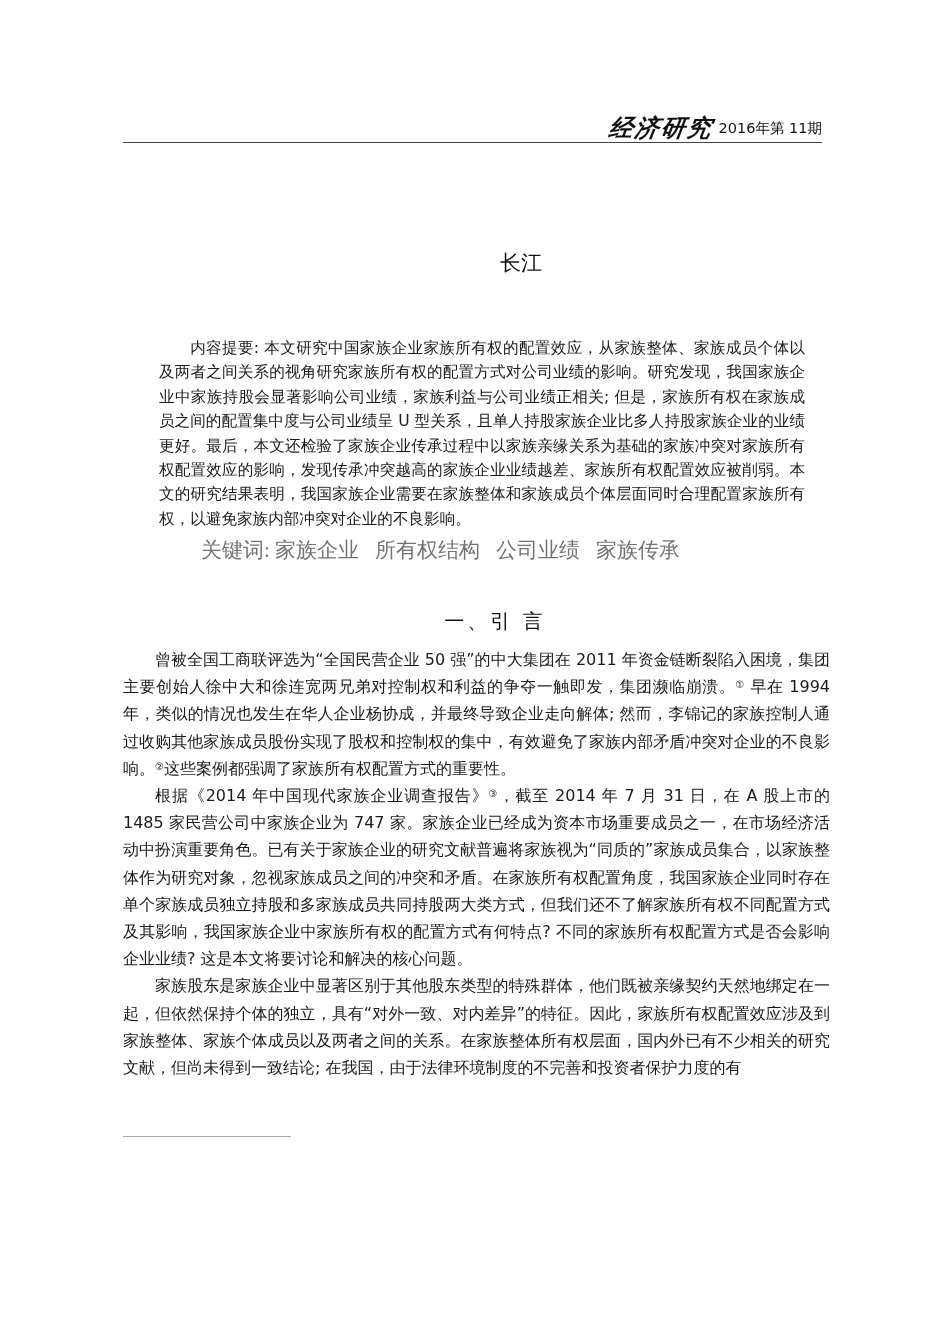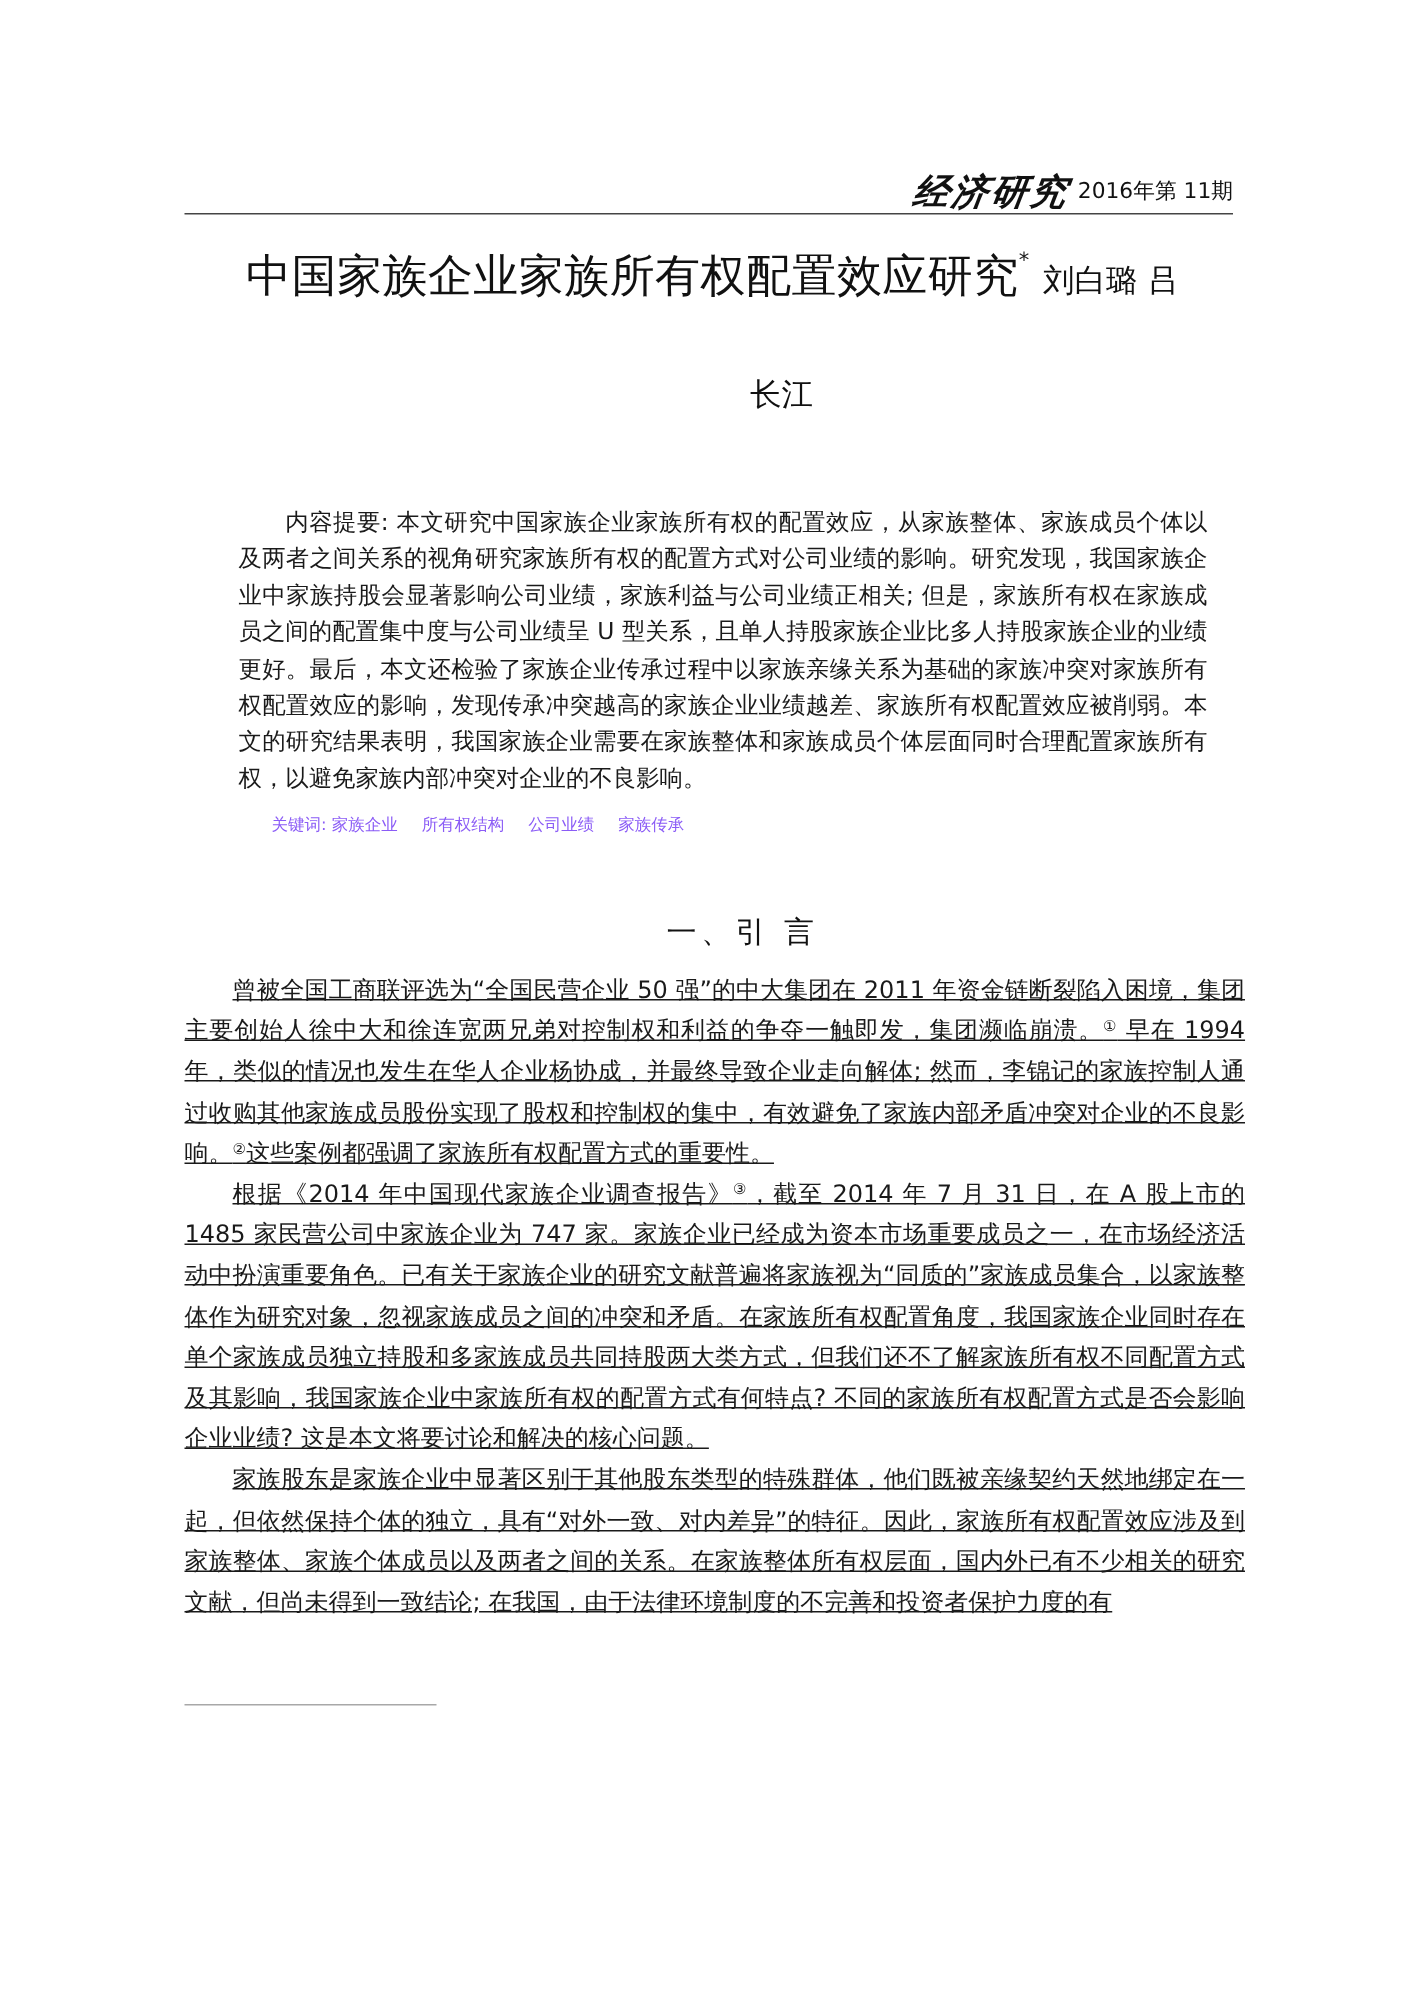--- a/index.html
+++ b/index.html
@@ -109,25 +109,26 @@
     }
     .abstract p {
       margin: 0;
       text-indent: 2em;
     }
     .keywords {
       position: absolute;
       left: 159px;
       top: 538px;
       width: 646px;
-      font-size: 11px;
+      font-size: 21px;
       line-height: 24px;
       text-indent: 2em;
       white-space: nowrap;
-      color: #8b5cf6;
+      color: #737373;
+      font-family: Liberation Serif, serif;
     }
     .kw-item { margin-right: 16px; }
     
     .section-heading {
       position: absolute;
       left: 0;
       top: 606px;
       width: 950px;
       text-align: center;
       font-size: 20px;
@@ -143,21 +144,20 @@
       top: 646px;
       width: 707px;
       font-size: 16px;
       line-height: 27.2px;
       text-align: justify;
       color: #1a1a1a;
     }
     .body p {
       margin: 0;
       text-indent: 2em;
-      text-decoration: underline;
     }
     sup.fn {
       font-size: 10px;
       vertical-align: top;
       position: relative;
       top: -2px;
     }
     .footnote-rule {
       position: absolute;
       left: 123px;
@@ -171,24 +171,20 @@
 <body>
 
 <div class="page">
 
   <div class="running-header">
     <span class="journal-logo">经济研究</span>
     <span class="issue-label">2016年第 11期</span>
   </div>
   <div class="header-rule"></div>
 
-  <div class="title-line">
-    <span class="title-text">中国家族企业家族所有权配置效应研究</span><span class="title-star">*</span>
-    <span class="authors">刘白璐 吕</span>
-  </div>
   <div class="authors-line2">长江</div>
 
   <div class="abstract">
     <p>内容提要: 本文研究中国家族企业家族所有权的配置效应，从家族整体、家族成员个体以及两者之间关系的视角研究家族所有权的配置方式对公司业绩的影响。研究发现，我国家族企业中家族持股会显著影响公司业绩，家族利益与公司业绩正相关; 但是，家族所有权在家族成员之间的配置集中度与公司业绩呈 U 型关系，且单人持股家族企业比多人持股家族企业的业绩更好。最后，本文还检验了家族企业传承过程中以家族亲缘关系为基础的家族冲突对家族所有权配置效应的影响，发现传承冲突越高的家族企业业绩越差、家族所有权配置效应被削弱。本文的研究结果表明，我国家族企业需要在家族整体和家族成员个体层面同时合理配置家族所有权，以避免家族内部冲突对企业的不良影响。</p>
   </div>
 
   <div class="keywords"><span>关键词: </span><span class="kw-item">家族企业</span><span class="kw-item">所有权结构</span><span class="kw-item">公司业绩</span><span class="kw-item">家族传承</span></div>
 
   <div class="section-heading">一、引 言</div>
 

